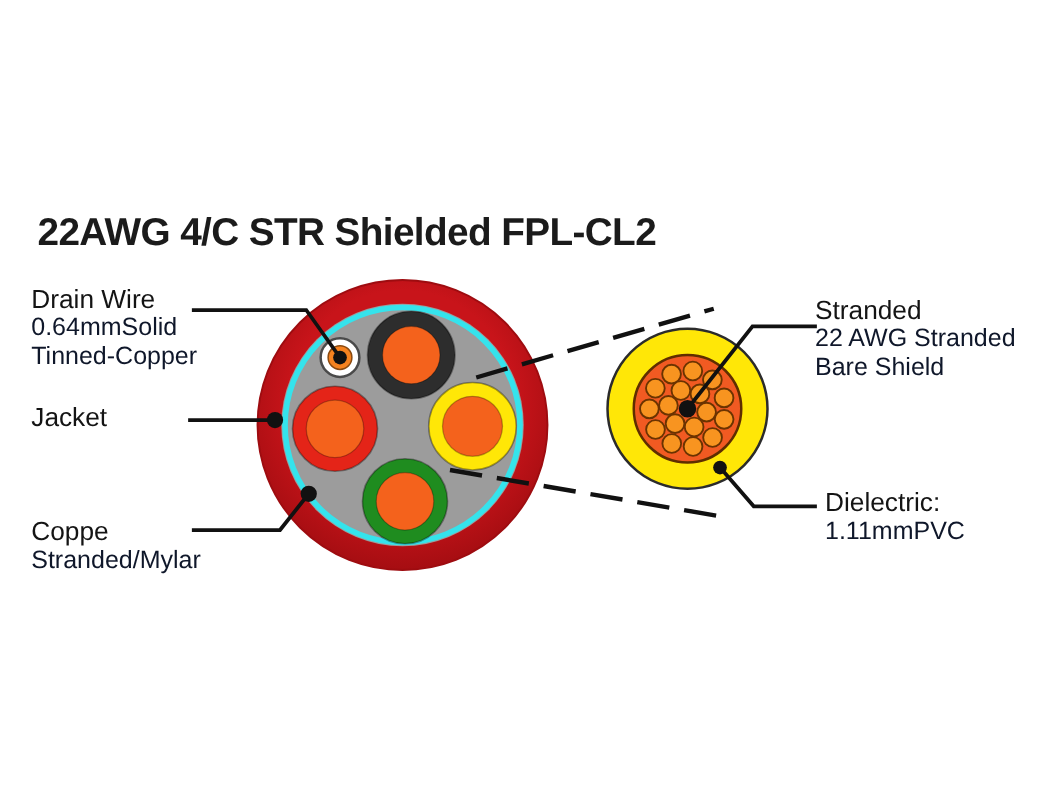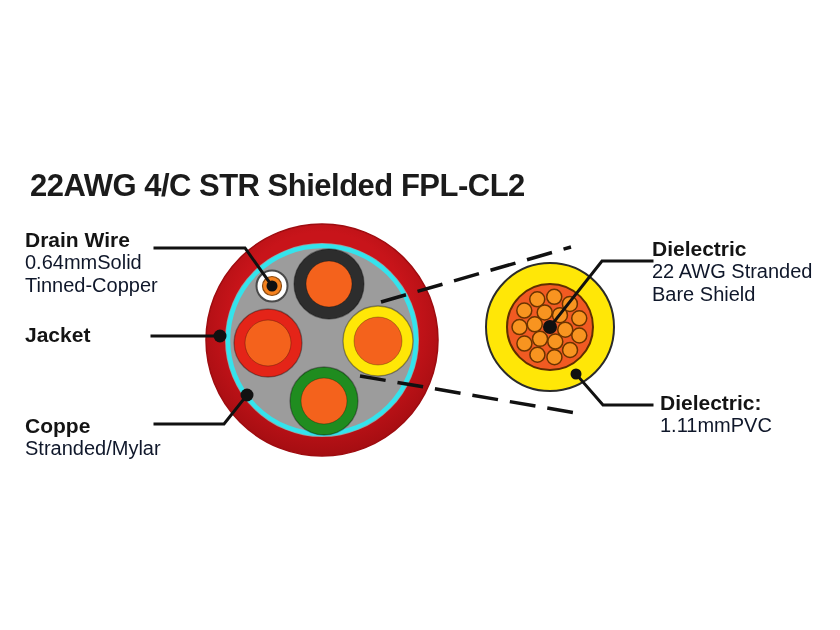--- a/index.html
+++ b/index.html
@@ -10,21 +10,21 @@
     position: relative;
     overflow: hidden;
   }
   .stage { position: absolute; left: 0; top: 0; width: 840px; height: 630px; }
   .page-title {
     position: absolute; left: 30px; top: 168px;
     font-size: 31px; font-weight: bold; color: #1b1b1b;
     letter-spacing: -0.5px; white-space: nowrap;
   }
   .callout { position: absolute; color: #1e1e1e; white-space: nowrap; }
-  .callout .head { font-size: 21px; font-weight: bold; line-height: 22px; color: #141414; }
+  .callout .head { font-size: 21px; font-weight: normal; line-height: 22px; color: #141414; }
   .callout .sub  { font-size: 20px; font-weight: normal; line-height: 23px; color: #0f172a; }
   .co-drain      { left: 25px;  top: 229px; }
   .co-jacket     { left: 25px;  top: 324px; }
   .co-shield     { left: 25px;  top: 415px; }
   .co-conductor  { left: 652px; top: 238px; }
   .co-dielectric { left: 660px; top: 392px; }
   svg.diagram { position: absolute; left: 0; top: 0; }
 </style>
 </head>
 <body>
@@ -108,21 +108,21 @@
   <div class="callout co-jacket">
     <div class="head">Jacket</div>
   </div>
 
   <div class="callout co-shield">
     <div class="head">Coppe</div>
     <div class="sub">Stranded/Mylar</div>
   </div>
 
   <div class="callout co-conductor">
-    <div class="head">Dielectric</div>
+    <div class="head">Stranded</div>
     <div class="sub">22 AWG Stranded</div>
     <div class="sub">Bare Shield</div>
   </div>
 
   <div class="callout co-dielectric">
     <div class="head">Dielectric:</div>
     <div class="sub">1.11mmPVC</div>
   </div>
 
 </div>

